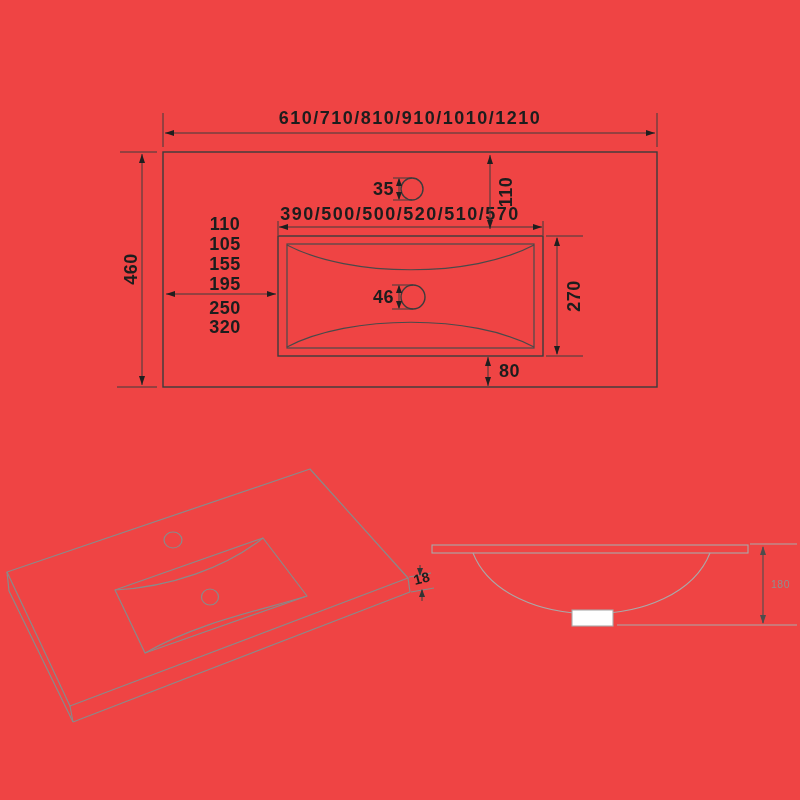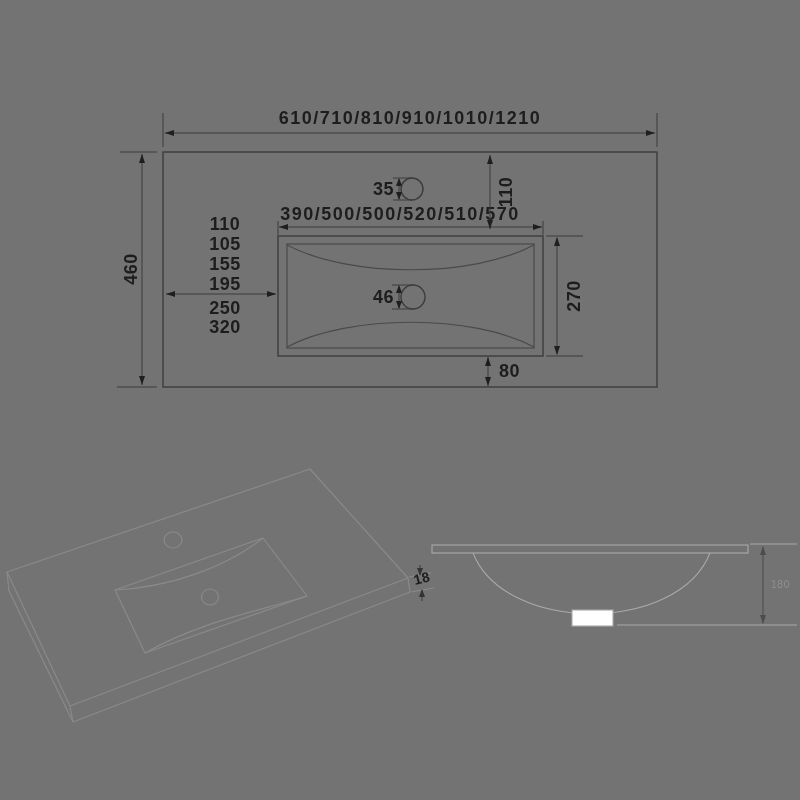--- a/index.html
+++ b/index.html
@@ -1,16 +1,16 @@
 <!DOCTYPE html>
 <html><head>
 <meta charset="utf-8">
 <style>
   html,body{margin:0;padding:0;background:#ffffff;}
-  .canvas{position:relative;width:800px;height:800px;background:#737373;overflow:hidden;}
+  .canvas{position:relative;width:800px;height:800px;background:#ef4444;overflow:hidden;}
   svg{position:absolute;left:0;top:0;}
   .sd{stroke:#3c3c3c;stroke-width:1.4;fill:none;stroke-linecap:round;}
   .sd2{stroke:#4a4a4a;stroke-width:1.2;fill:none;}
   .sl{stroke:#3c3c3c;stroke-width:1;fill:none;}
   .si{stroke:#8a8a8a;stroke-width:1.2;fill:none;stroke-linejoin:round;}
   .sg{stroke:#a9a9a9;stroke-width:1.1;fill:none;}
   .sgd{stroke:#4d4d4d;stroke-width:1.1;fill:none;}
   .wf{fill:#ffffff;}
   .ad{fill:#1f1f1f;stroke:none;}
   .ai{fill:#333333;stroke:none;}

